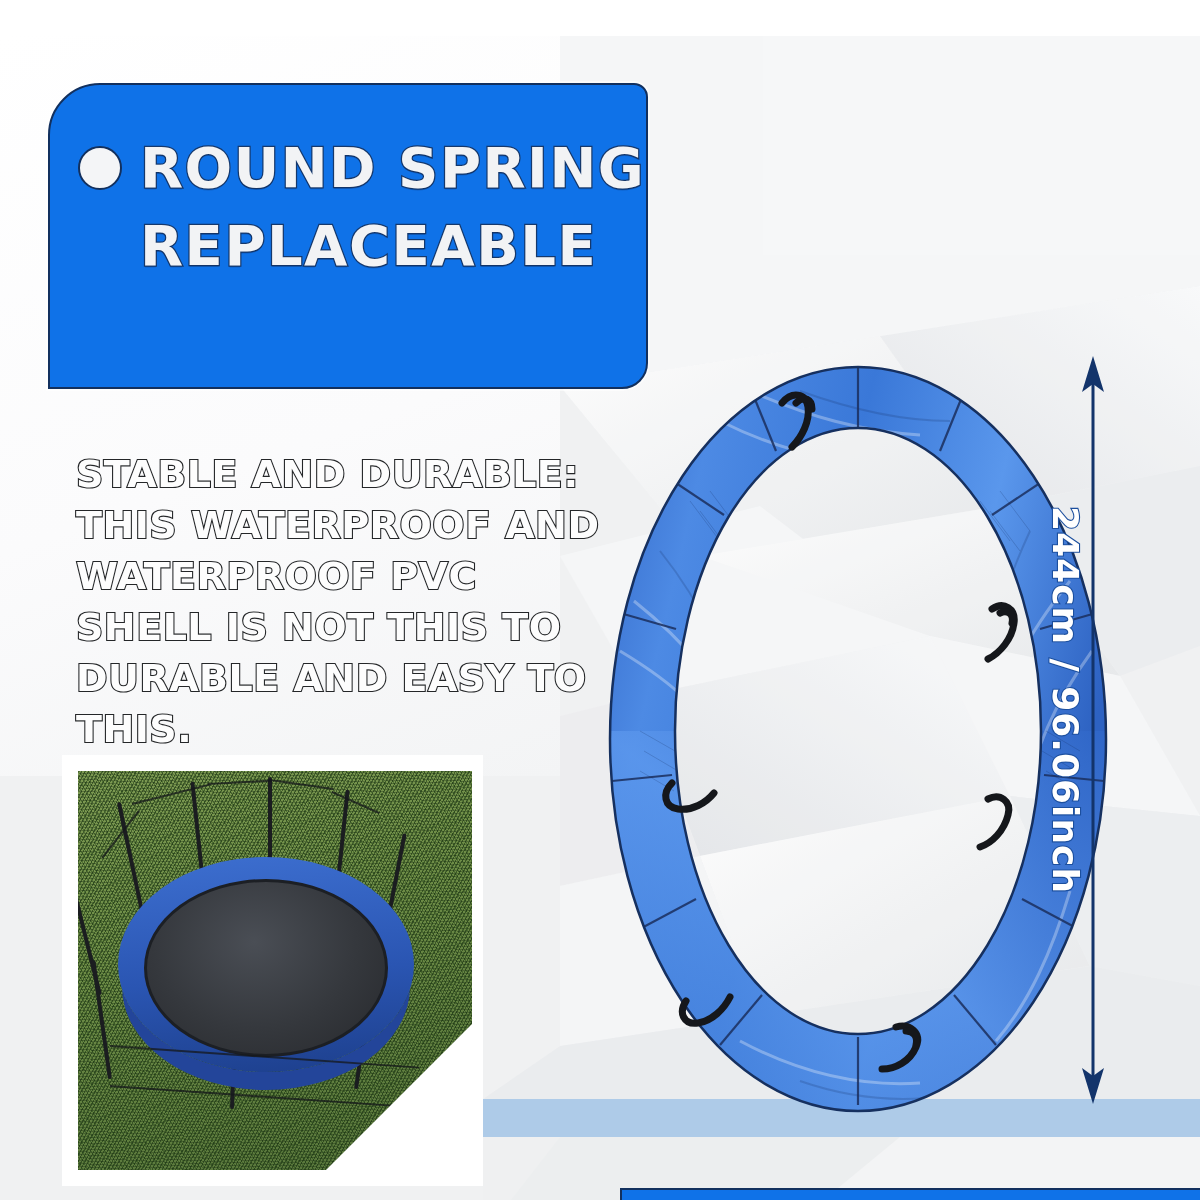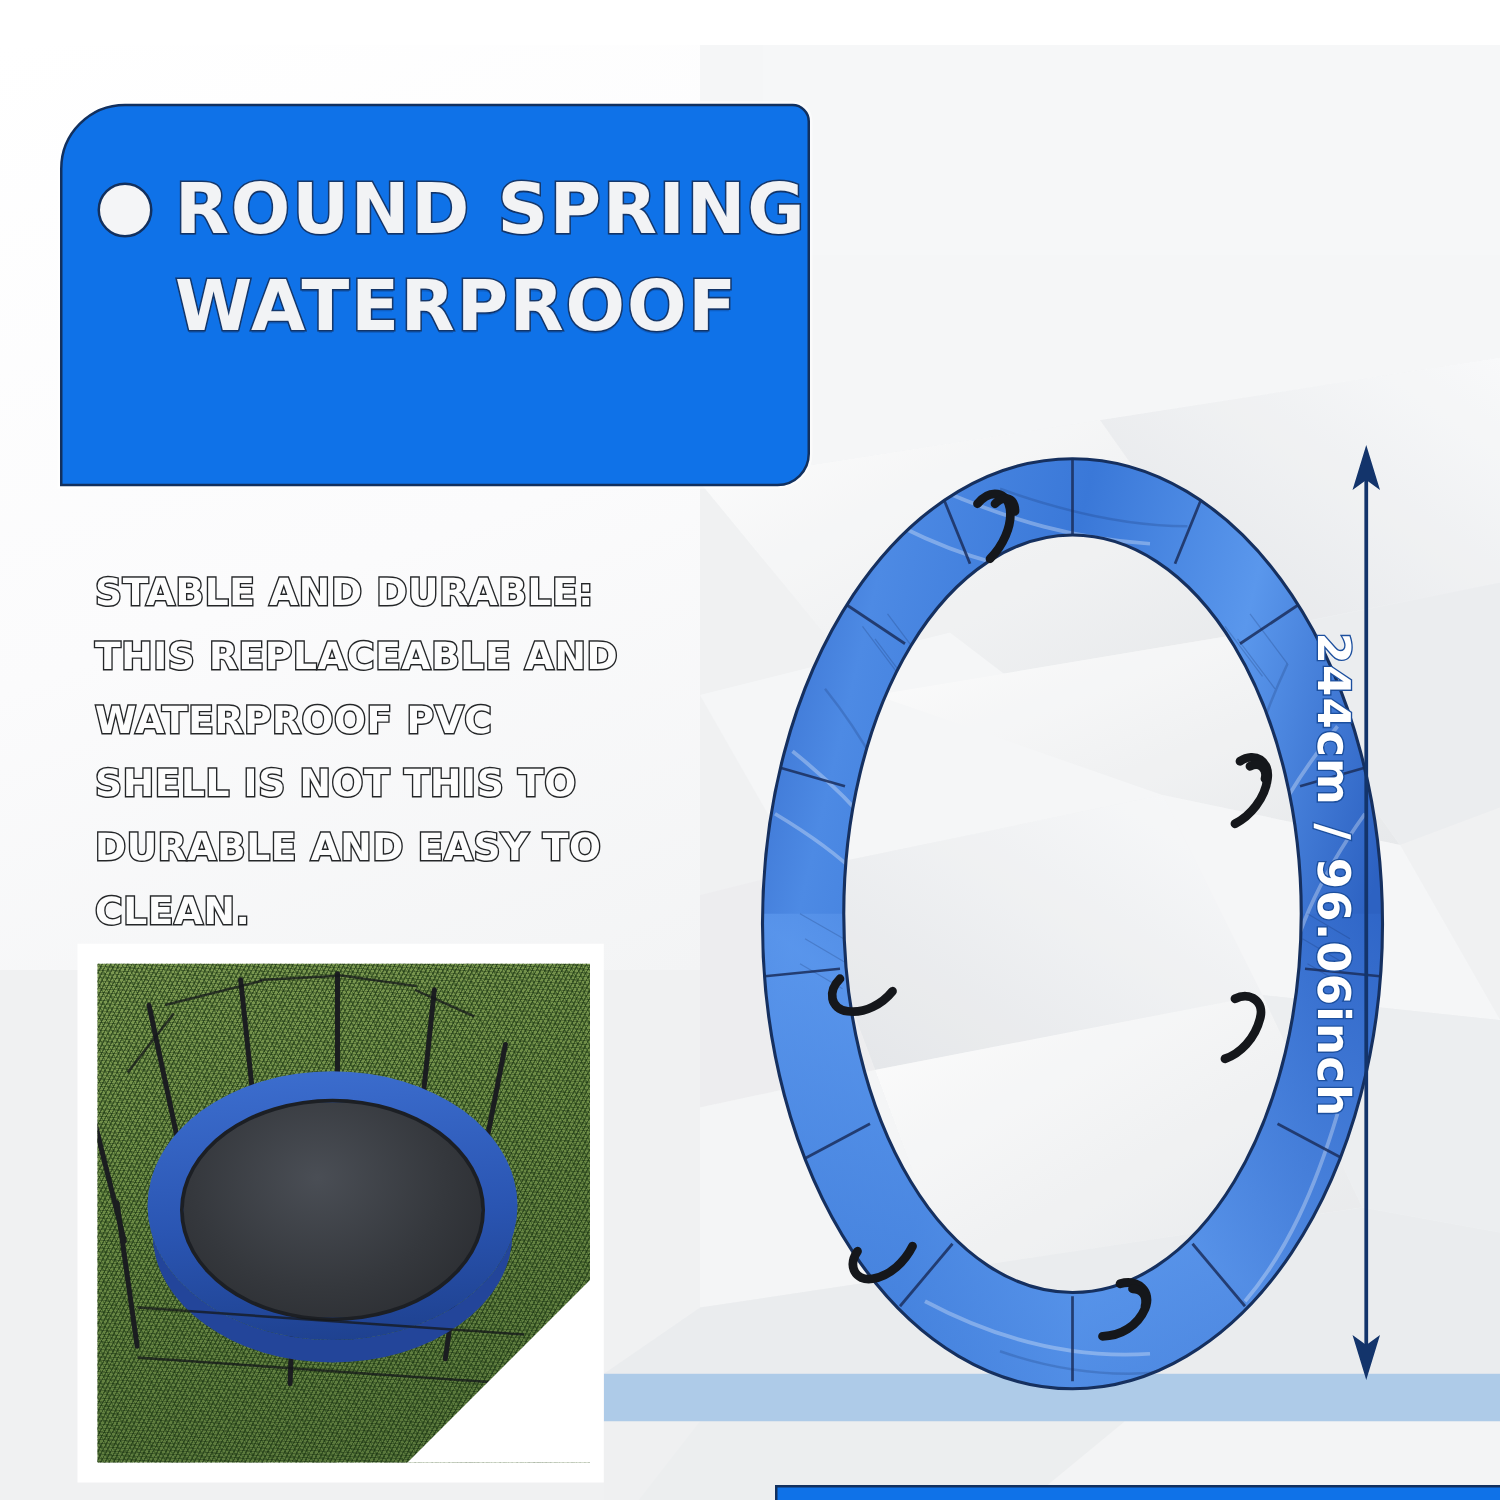--- a/index.html
+++ b/index.html
@@ -93,21 +93,21 @@
 
   
   .feature-text {
     position: absolute;
     left: 76px;
     top: 413px;
     width: 490px;
     z-index: 6;
     font-family: "DejaVu Sans", sans-serif;
     font-weight: bold;
-    font-size: 30px;
+    font-size: 38px;
     line-height: 51px;
     letter-spacing: 0.5px;
     color: #fdfdfd;
     -webkit-text-stroke: 2.2px #242628;
     paint-order: stroke fill;
   }
   .feature-text span { display: block; white-space: nowrap; }
 
   
   .photo-frame {
@@ -285,32 +285,32 @@
 
   <div class="bg-wash"></div>
 
   <div class="banner">
     <div class="banner-inner">
       <div class="banner-line">
         <span class="bullet-dot"></span>
         <span class="banner-text">ROUND SPRING</span>
       </div>
       <div class="banner-line">
-        <span class="banner-text indent">WATERPROOF</span>
+        <span class="banner-text indent">REPLACEABLE</span>
       </div>
     </div>
   </div>
 
   <div class="feature-text">
     <span>STABLE AND DURABLE:</span>
-    <span>THIS REPLACEABLE AND</span>
+    <span>THIS WATERPROOF AND</span>
     <span>WATERPROOF PVC</span>
     <span>SHELL IS NOT THIS TO</span>
     <span>DURABLE AND EASY TO</span>
-    <span>CLEAN.</span>
+    <span>THIS.</span>
   </div>
 
   <div class="photo-frame">
     <div class="photo">
       <div class="tramp-wrap">
 
         <div class="pole" style="left:30px;  top:-50px; height:150px; transform:rotate(-12deg);"></div>
         <div class="pole" style="left:88px;  top:-68px; height:150px; transform:rotate(-6deg);"></div>
         <div class="pole" style="left:150px; top:-72px; height:152px; transform:rotate(0deg);"></div>
         <div class="pole" style="left:212px; top:-60px; height:150px; transform:rotate(6deg);"></div>

